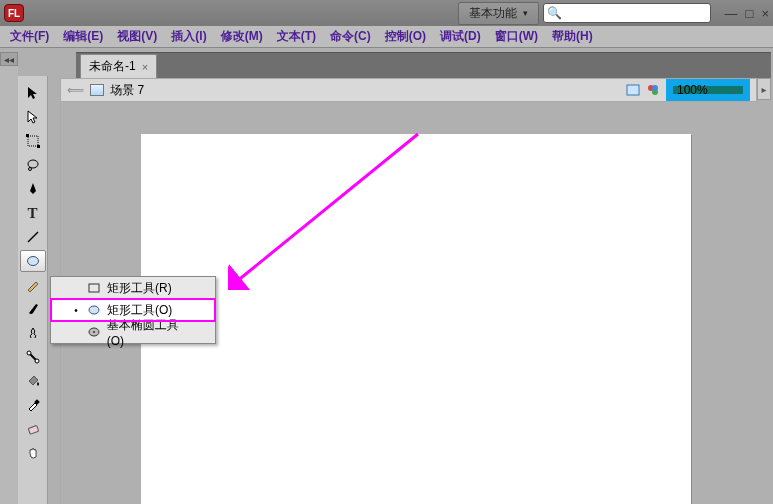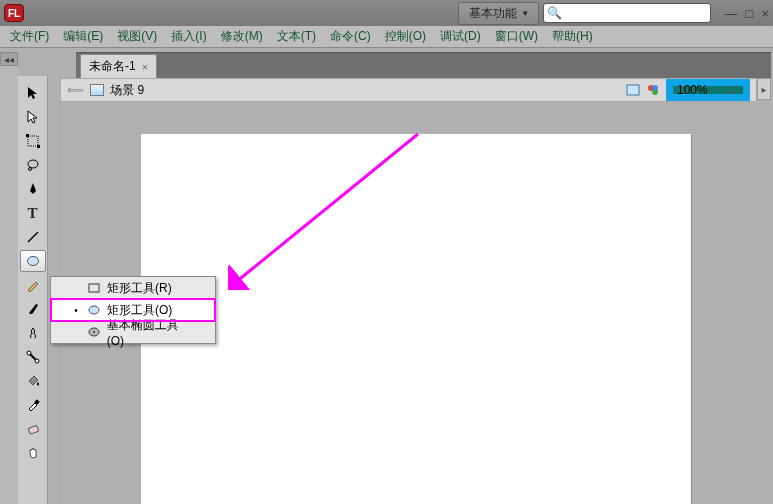--- a/index.html
+++ b/index.html
@@ -9,21 +9,21 @@
 .logo { width: 20px; height: 18px; background: #b81f24; border: 1px solid #6a0d10; display: flex; align-items: center; justify-content: center; color: #fff; font-weight: bold; font-size: 10px; border-radius: 4px; }
 .title-right { display: flex; align-items: center; gap: 4px; }
 .workspace-btn { background: linear-gradient(#9a9a9a,#888); border: 1px solid #666; color: #222; padding: 2px 10px; border-radius: 2px; display: flex; align-items: center; gap: 6px; }
 .workspace-btn::after { content: "▾"; font-size: 9px; }
 .search-box { width: 168px; height: 20px; background: #fff; border: 1px solid #555; border-radius: 3px; display: flex; align-items: center; padding: 0 4px; gap: 4px; }
 .search-box input { border: none; outline: none; flex: 1; font-size: 11px; }
 .win-controls { display: flex; gap: 8px; margin-left: 10px; color: #333; }
 .win-controls span { cursor: pointer; font-size: 13px; }
 
 .menubar { height: 22px; background: #bdbdbd; display: flex; align-items: center; padding: 0 10px; gap: 14px; border-bottom: 1px solid #888; }
-.menubar span { color: #14532d; cursor: default; }
+.menubar span { color: #4c1d95; cursor: default; font-weight: bold; }
 
 .tabbar { position: absolute; left: 76px; top: 52px; right: 2px; height: 26px; background: #6f6f6f; border-top: 1px solid #555; display: flex; align-items: flex-end; }
 .tab { background: #d7d7d7; border: 1px solid #888; border-bottom: none; margin-left: 4px; padding: 3px 8px; display: flex; align-items: center; gap: 6px; border-radius: 2px 2px 0 0; font-size: 11px; }
 .tab .closex { color: #666; font-size: 11px; }
 
 .collapse-bar { position: absolute; left: 0; top: 52px; width: 18px; height: 14px; background: #a3a3a3; border: 1px solid #888; display:flex; align-items:center; justify-content:center; color:#444; font-size:10px; }
 
 .toolbar { position: absolute; left: 18px; top: 76px; width: 30px; bottom: 0; background: #ccc; border-right: 1px solid #999; display: flex; flex-direction: column; align-items: center; padding-top: 6px; gap: 2px; }
 .tool { width: 26px; height: 22px; display: flex; align-items: center; justify-content: center; color: #222; border-radius: 2px; }
 .tool.selected { background: linear-gradient(#fff,#dcdcdc); border: 1px solid #888; }
@@ -178,21 +178,21 @@
   <div class="tool">
       <svg width="14" height="14">
         <path d="M4 7 L4 4 Q5 3 6 4 L6 3 Q7 2 8 3 L8 4 Q9 3 10 4 L10 8 L10 11 Q7 13 5 11 Z" fill="#fff" stroke="#000" stroke-width=".7"></path>
       </svg>
     </div>
 </div>
 
 <div class="editheader">
   <span style="color:#888">⟸</span>
   <span class="scene-icon"></span>
-  <span>场景 9</span>
+  <span>场景 7</span>
   <span class="spacer"></span>
   <span class="edit-icon">
       <svg width="14" height="12">
         <rect x="1" y="1" width="12" height="10" fill="#c7e6ff" stroke="#4477aa"></rect>
       </svg>
     </span>
   <span class="edit-icon">
       <svg width="14" height="14">
         <circle cx="5" cy="5" r="3" fill="#d44"></circle>
         <circle cx="9" cy="9" r="3" fill="#4a4"></circle>

